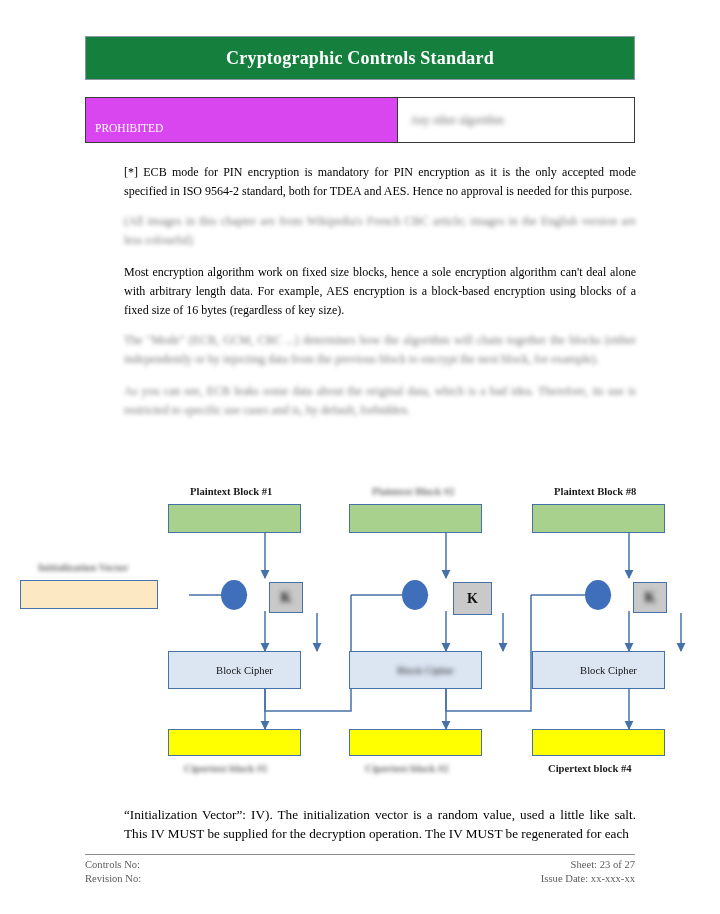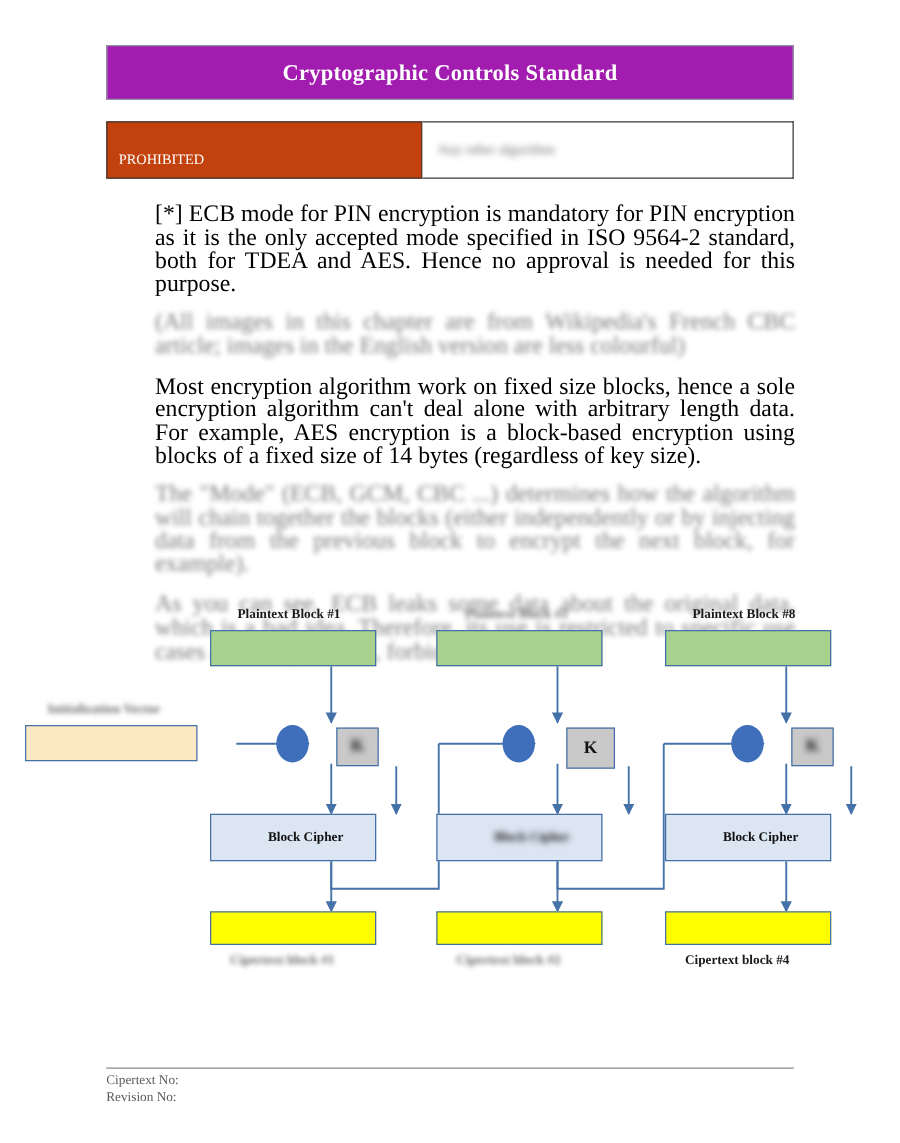--- a/index.html
+++ b/index.html
@@ -23,21 +23,21 @@
     height: 914px;
   }
 
   
   .title-band {
     position: absolute;
     left: 85px;
     top: 36px;
     width: 550px;
     height: 44px;
-    background: #a21caf;
+    background: #15803d;
     border: 1px solid #8d95a3;
     display: flex;
     align-items: center;
     justify-content: center;
     box-sizing: border-box;
   }
   .title-band .title-text {
     font-size: 18px;
     font-weight: bold;
     color: #ffffff;
@@ -48,22 +48,22 @@
   .algo-table {
     position: absolute;
     left: 85px;
     top: 97px;
     width: 550px;
     height: 46px;
     display: flex;
     box-sizing: border-box;
   }
   .algo-cell-left {
-    width: 253px;
-    background: #c2410c;
+    width: 313px;
+    background: #d946ef;
     border: 1px solid #3a3a3a;
     box-sizing: border-box;
     padding: 20px 8px 4px 9px;
     display: flex;
     flex-direction: column;
     justify-content: center;
   }
   .algo-cell-left .l1,
   .algo-cell-left .l2 {
     color: #ffffff;
@@ -99,21 +99,21 @@
 
   
   .body-area {
     position: absolute;
     left: 124px;
     top: 163px;
     width: 512px;
   }
   p.para {
     margin: 0 0 12px 0;
-    font-size: 19px;
+    font-size: 12px;
     line-height: 18.6px;
     text-align: justify;
     text-justify: inter-word;
   }
   p.para.blurred,
   p.para.blurred-soft {
     margin-bottom: 14px;
   }
 
   
@@ -148,21 +148,21 @@
   .box.plaintext { background: #a9d18e; }
   .box.iv        { background: #fce9c4; }
   .box.cipher    {
     background: #dce6f3;
     display: flex;
     align-items: center;
     justify-content: center;
   }
   .box.cipher span {
     font-size: 10.6px;
-    font-weight: bold;
+    font-weight: normal;
     color: #111111;
     margin-left: 20px;
   }
   .box.keybox {
     background: #c9c9c9;
     display: flex;
     align-items: center;
     justify-content: center;
   }
   .box.keybox span {
@@ -229,21 +229,21 @@
       <span class="l1">PROHIBITED</span>
     </div>
     <div class="algo-cell-right">
       <span class="algo-note blurred">Any other algorithm</span>
     </div>
   </div>
 
   <div class="body-area">
     <p class="para">[*] ECB mode for PIN encryption is mandatory for PIN encryption as it is the only accepted mode specified in ISO 9564-2 standard, both for TDEA and AES. Hence no approval is needed for this purpose.</p>
     <p class="para blurred-soft">(All images in this chapter are from Wikipedia's French CBC article; images in the English version are less colourful)</p>
-    <p class="para">Most encryption algorithm work on fixed size blocks, hence a sole encryption algorithm can't deal alone with arbitrary length data. For example, AES encryption is a block-based encryption using blocks of a fixed size of 14 bytes (regardless of key size).</p>
+    <p class="para">Most encryption algorithm work on fixed size blocks, hence a sole encryption algorithm can't deal alone with arbitrary length data. For example, AES encryption is a block-based encryption using blocks of a fixed size of 16 bytes (regardless of key size).</p>
     <p class="para blurred-soft">The "Mode" (ECB, GCM, CBC ...) determines how the algorithm will chain together the blocks (either independently or by injecting data from the previous block to encrypt the next block, for example).</p>
     <p class="para blurred-soft">As you can see, ECB leaks some data about the original data, which is a bad idea. Therefore, its use is restricted to specific use cases and is, by default, forbidden.</p>
   </div>
 
   <div class="diagram">
 
     <svg width="720" height="310" viewBox="0 0 720 310">
       <defs>
         <marker id="ah" markerWidth="7" markerHeight="7" refX="5.4" refY="3" orient="auto">
           <path d="M0,0 L6,3 L0,6 z" fill="#4472a8"></path>
@@ -322,22 +322,27 @@
     </div>
 
     <div class="box cipher" style="left:532px; top:173px; width:133px; height:38px;">
       <span>Block Cipher</span>
     </div>
 
     <div class="box ciphertext" style="left:532px; top:251px; width:133px; height:27px;"></div>
     <div class="dg-label" style="left:548px; top:285px;">Cipertext block #4</div>
   </div>
 
+  <p class="footer-para">“Initialization Vector”: IV). The initialization vector is a random value, used a little like salt. This IV MUST be supplied for the decryption operation. The IV MUST be regenerated for each</p>
 
   <div class="footer-rule"></div>
   <div class="footer-meta">
     <div class="col-left">
-      <div>Cipertext No:</div>
+      <div>Controls No:</div>
       <div>Revision No:</div>
     </div>
+    <div class="col-right">
+      <div>Sheet: 23 of 27</div>
+      <div>Issue Date: xx-xxx-xx</div>
+    </div>
   </div>
 
 </div>
 
 </body></html>

